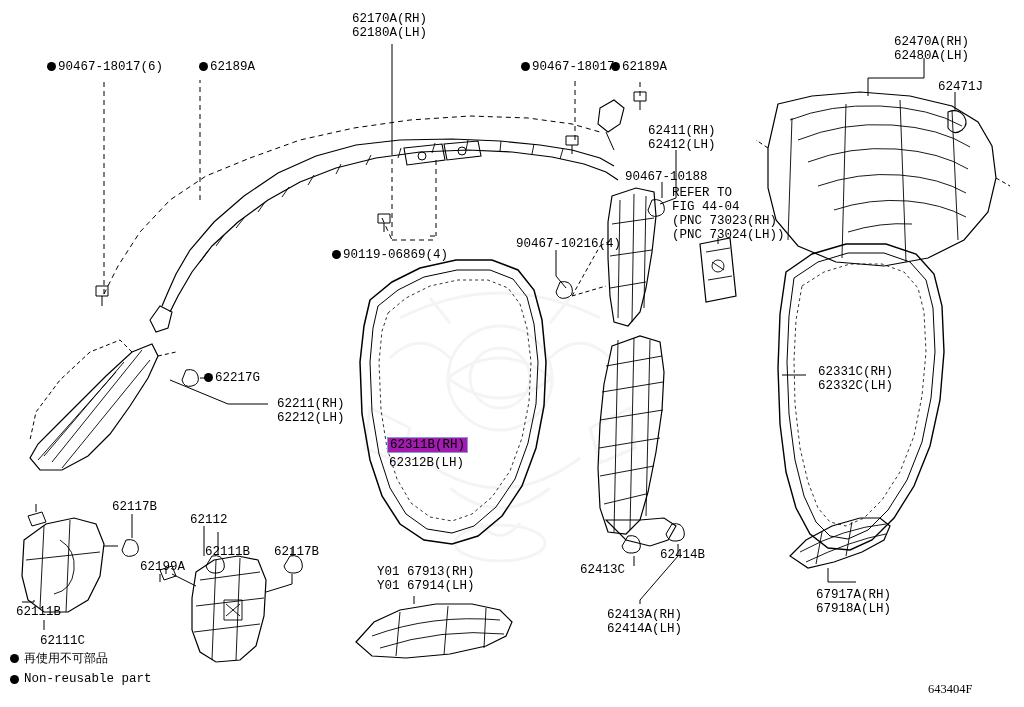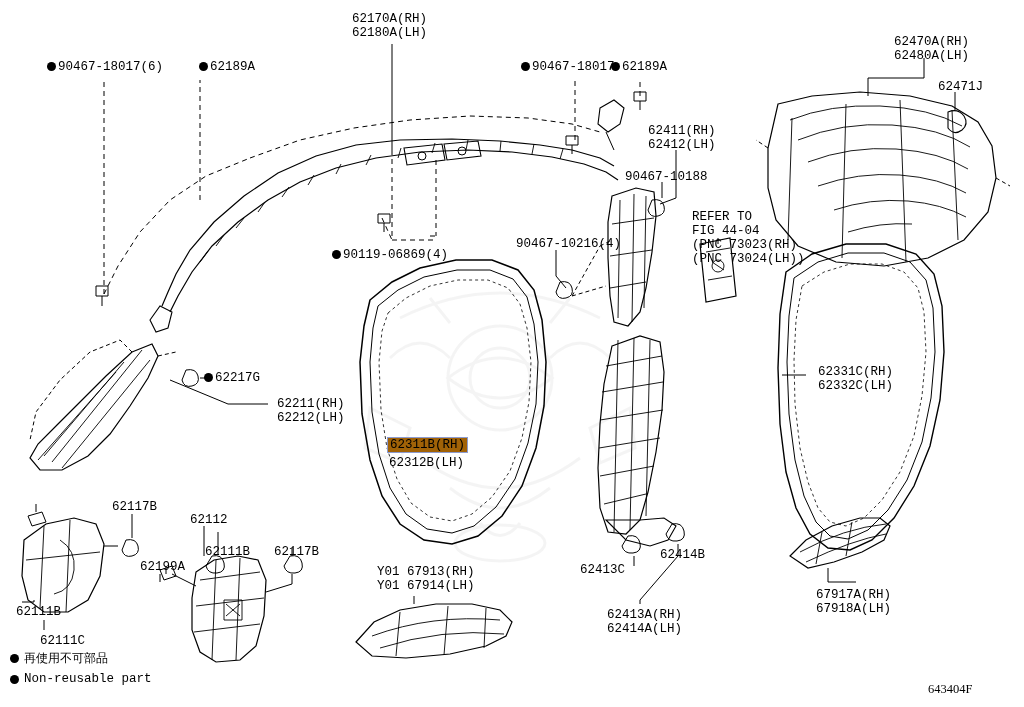--- a/index.html
+++ b/index.html
@@ -23,21 +23,21 @@
     letter-spacing:0px;
   }
   .lbl.jp{font-family:"DejaVu Sans", sans-serif;font-size:12px;}
   .dot{
     position:absolute;
     width:9px;height:9px;border-radius:50%;
     background:#000;
   }
   .highlight{
     position:absolute;
-    background:#a16207;
+    background:#a21caf;
     border:1px solid #8c9bd0;
     padding:0 2px;
   }
   #watermark{
     position:absolute;left:330px;top:258px;width:340px;height:330px;
     opacity:0.10;
     pointer-events:none;
   }
   #footer-code{
     position:absolute;right:18px;bottom:10px;font-size:12.5px;
@@ -302,21 +302,21 @@
   <div class="lbl" style="left:210px;top:60px;">62189A</div>
   <div class="lbl" style="left:532px;top:60px;">90467-18017</div>
   <div class="lbl" style="left:622px;top:60px;">62189A</div>
 
   <div class="lbl" style="left:894px;top:35px;"><span>62470A(RH)</span><br><span>62480A(LH)</span></div>
   <div class="lbl" style="left:938px;top:80px;">62471J</div>
 
   <div class="lbl" style="left:648px;top:124px;"><span>62411(RH)</span><br><span>62412(LH)</span></div>
   <div class="lbl" style="left:625px;top:170px;">90467-10188</div>
 
-  <div class="lbl" style="left:692px;top:186px;margin-top:24px;"><span>REFER TO</span><br><span>FIG 44-04</span><br><span>(PNC 73023(RH)</span><br><span>(PNC 73024(LH))</span></div>
+  <div class="lbl" style="left:672px;top:186px;"><span>REFER TO</span><br><span>FIG 44-04</span><br><span>(PNC 73023(RH)</span><br><span>(PNC 73024(LH))</span></div>
 
   <div class="lbl" style="left:343px;top:248px;">90119-06869(4)</div>
   <div class="lbl" style="left:516px;top:237px;">90467-10216(4)</div>
 
   <div class="lbl" style="left:215px;top:371px;">62217G</div>
   <div class="lbl" style="left:277px;top:397px;"><span>62211(RH)</span><br><span>62212(LH)</span></div>
 
   <div class="lbl" style="left:818px;top:365px;"><span>62331C(RH)</span><br><span>62332C(LH)</span></div>
 
   <div class="lbl" style="left:112px;top:500px;">62117B</div>

